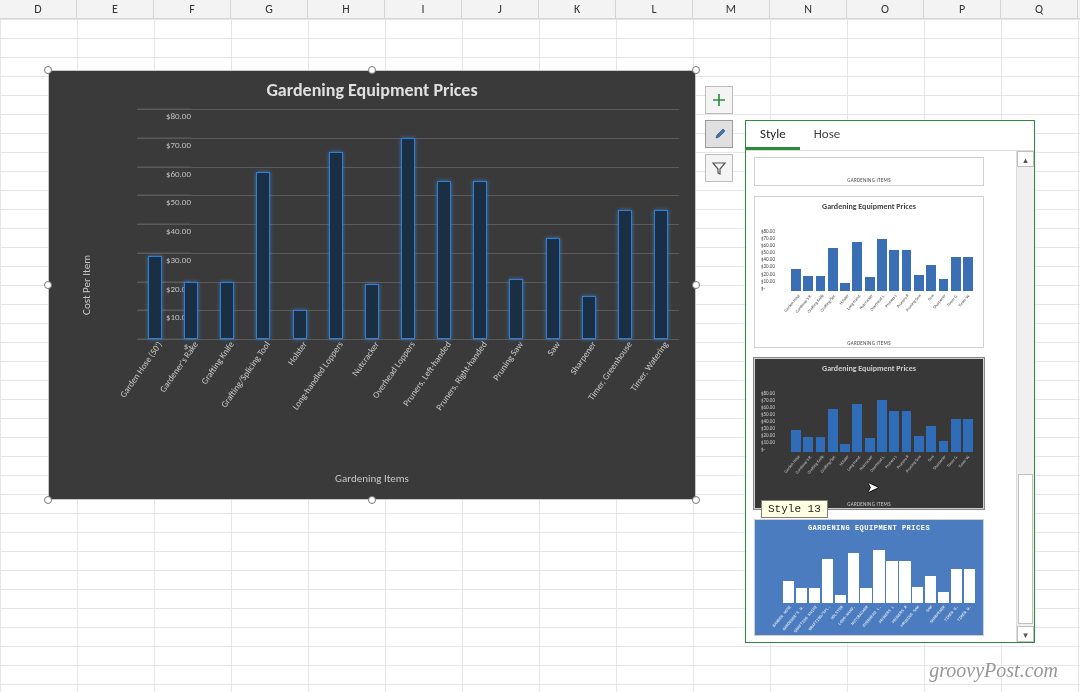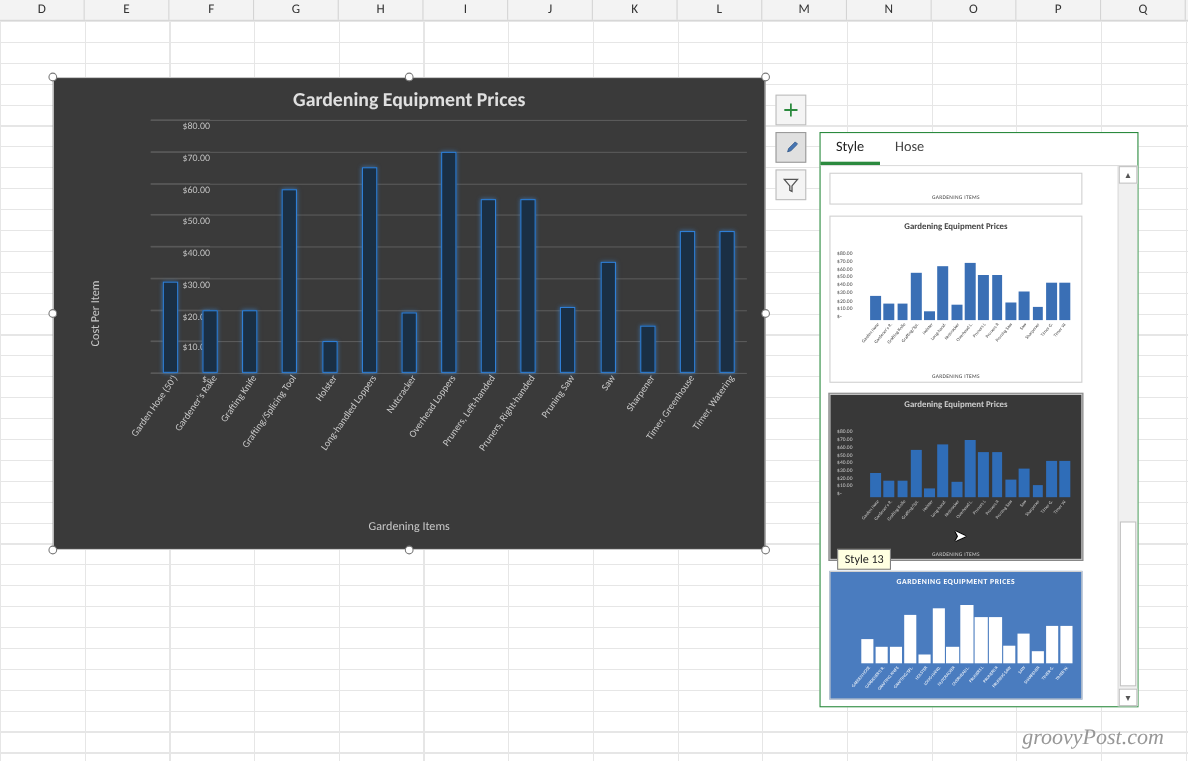--- a/index.html
+++ b/index.html
@@ -118,21 +118,21 @@
   }
   .thumbs {
     flex:1; padding:6px 4px 6px 8px; overflow:hidden;
     display:flex; flex-direction:column; gap:10px;
   }
   .thumb {
     width:230px; height:155px; border:1px solid #d0d0d0;
     background:#fff; position:relative; font-size:7px; color:#444;
   }
   .thumb.dark { background:#383838; color:#ccc; }
-  .thumb.blue { background:#4a7cbf; color:#fff; height:120px; }
+  .thumb.blue { background:#4a7cbf; color:#fff; height:120px;font-family:Liberation Mono, monospace; }
   .thumb.partial-top { height:30px; overflow:hidden; }
   .thumb-title { text-align:center; font-size:8px; font-weight:600; padding-top:4px; }
   .thumb-bars {
     position:absolute; left:36px; right:10px; top:34px; bottom:56px;
     display:flex; align-items:flex-end; gap:2.5px;
   }
   .thumb-bars > div { flex:1; background:#3a6fb5; }
   .thumb.dark .thumb-bars > div { background:#2f6db8; }
   .thumb.blue .thumb-bars { top:22px; bottom:32px; left:28px; right:8px; gap:1.5px;}
   .thumb.blue .thumb-bars > div { background:#fff; }

